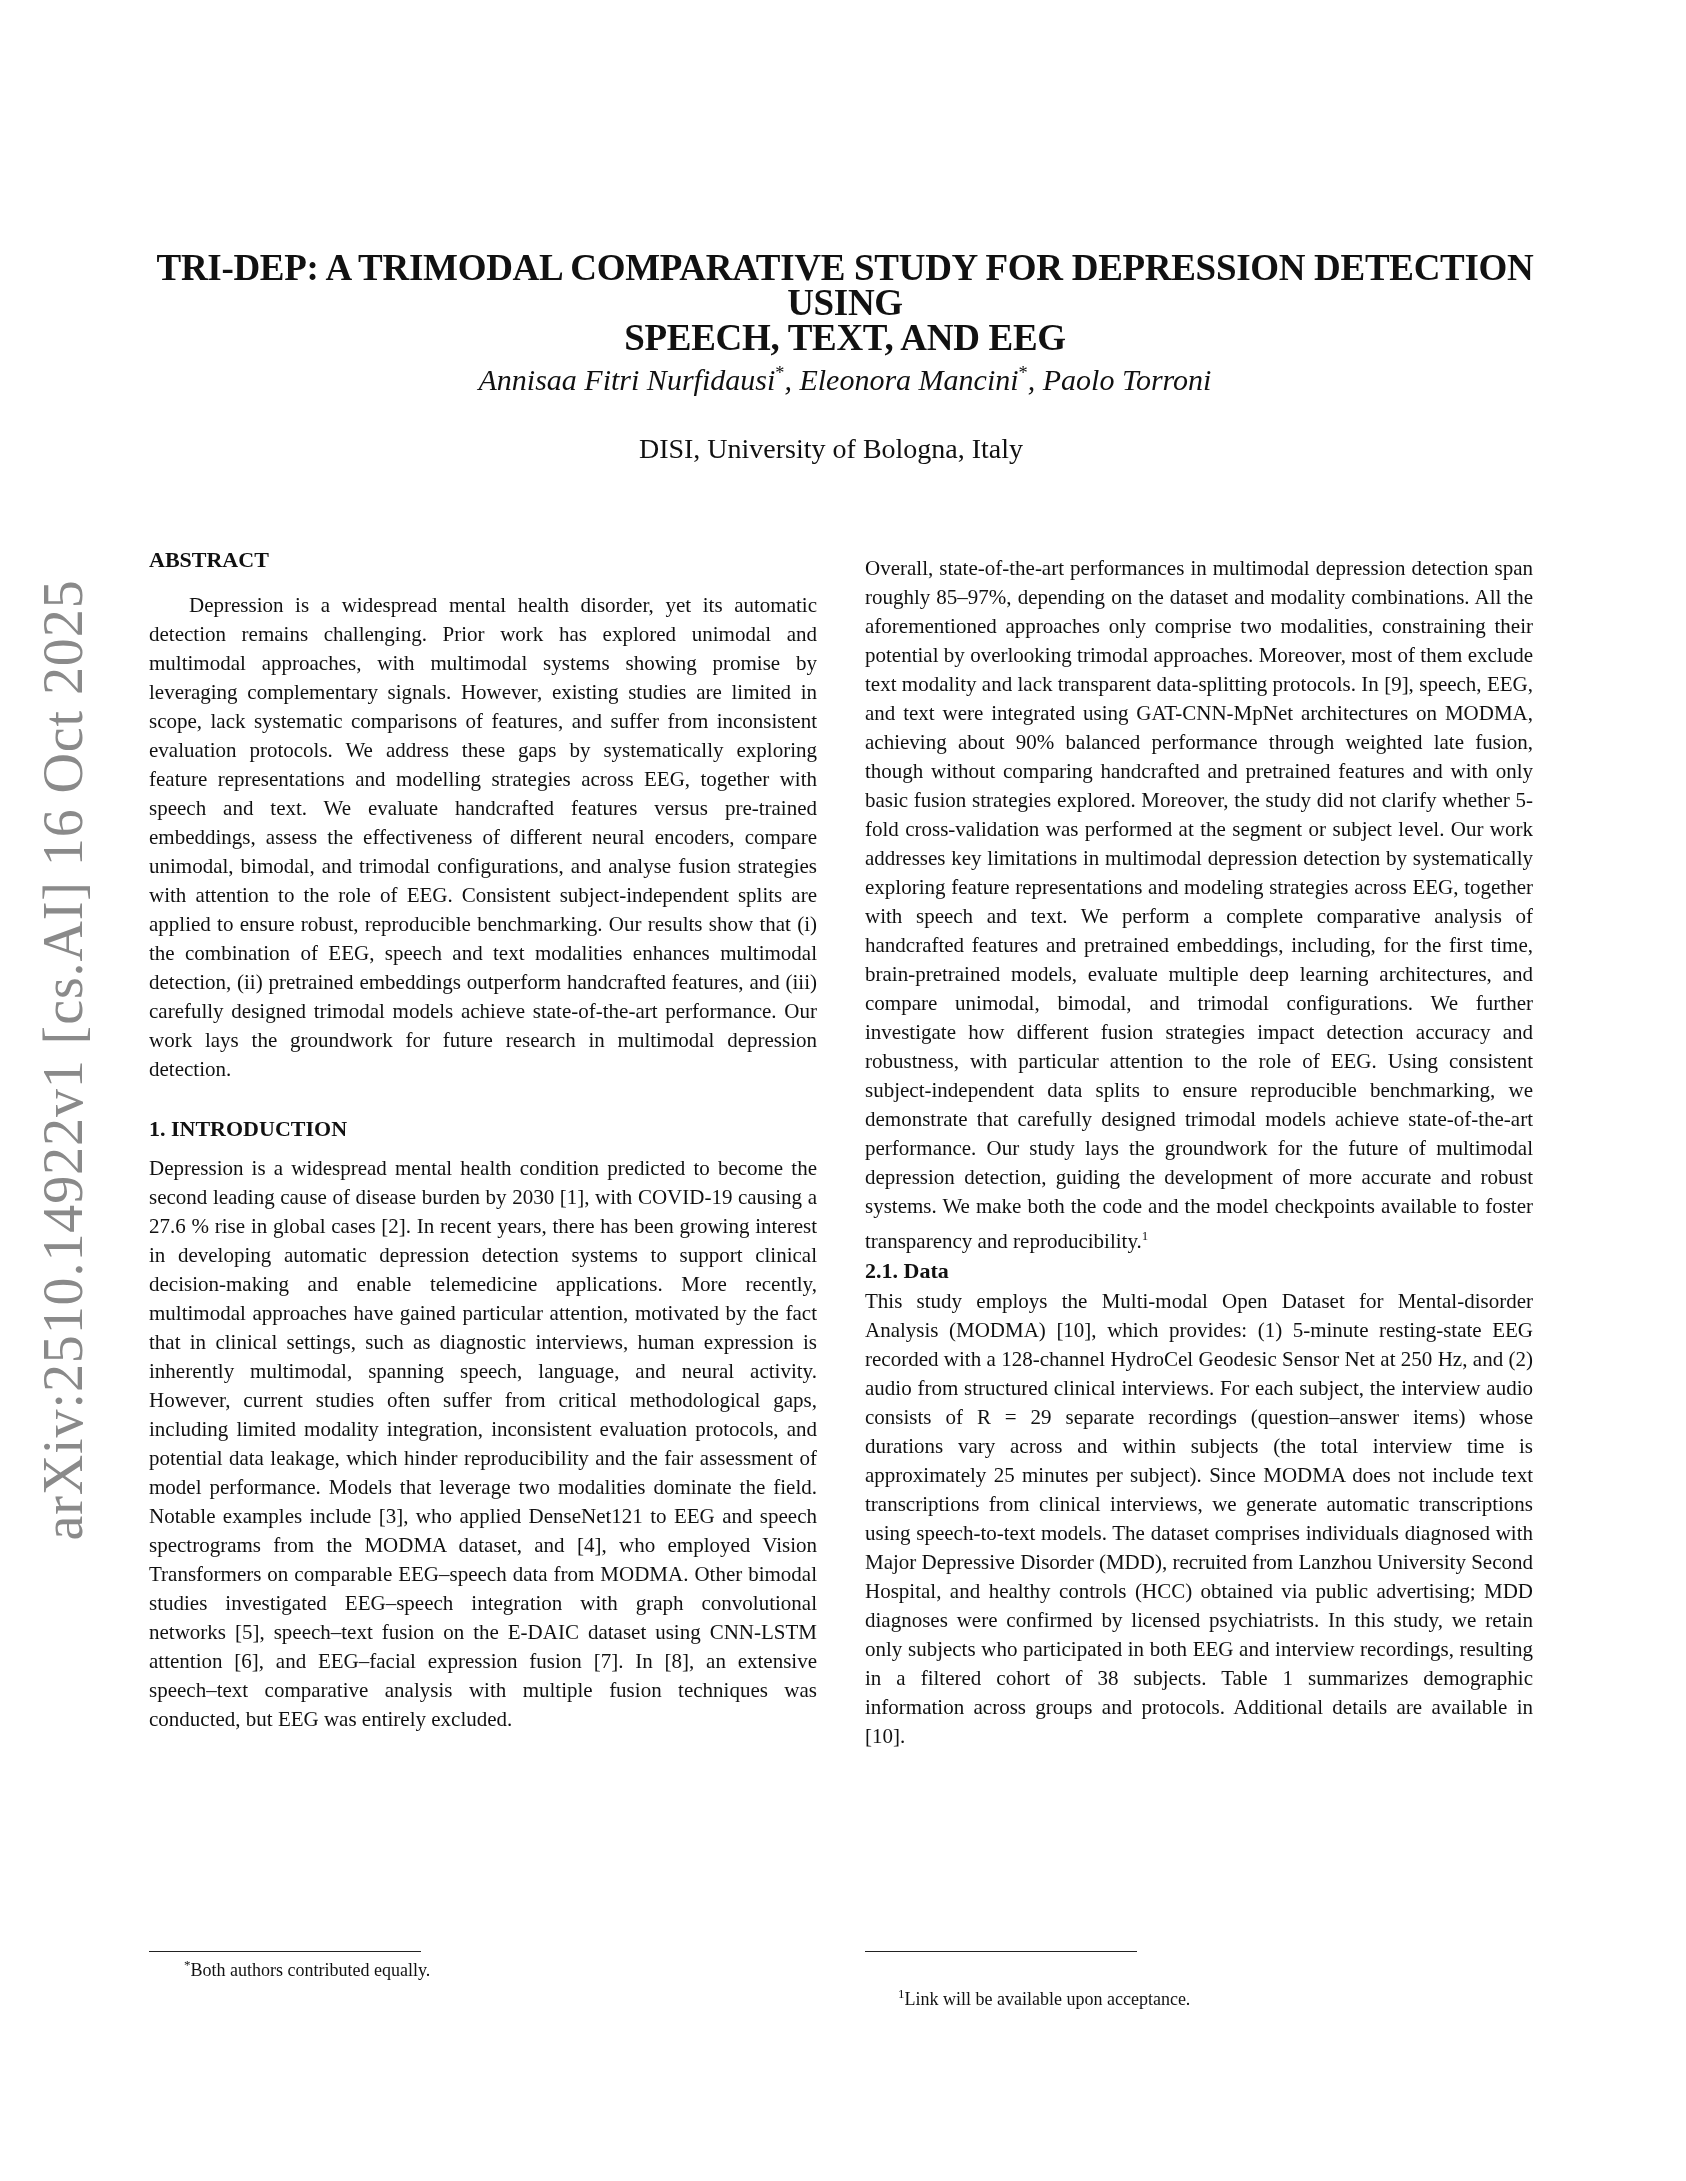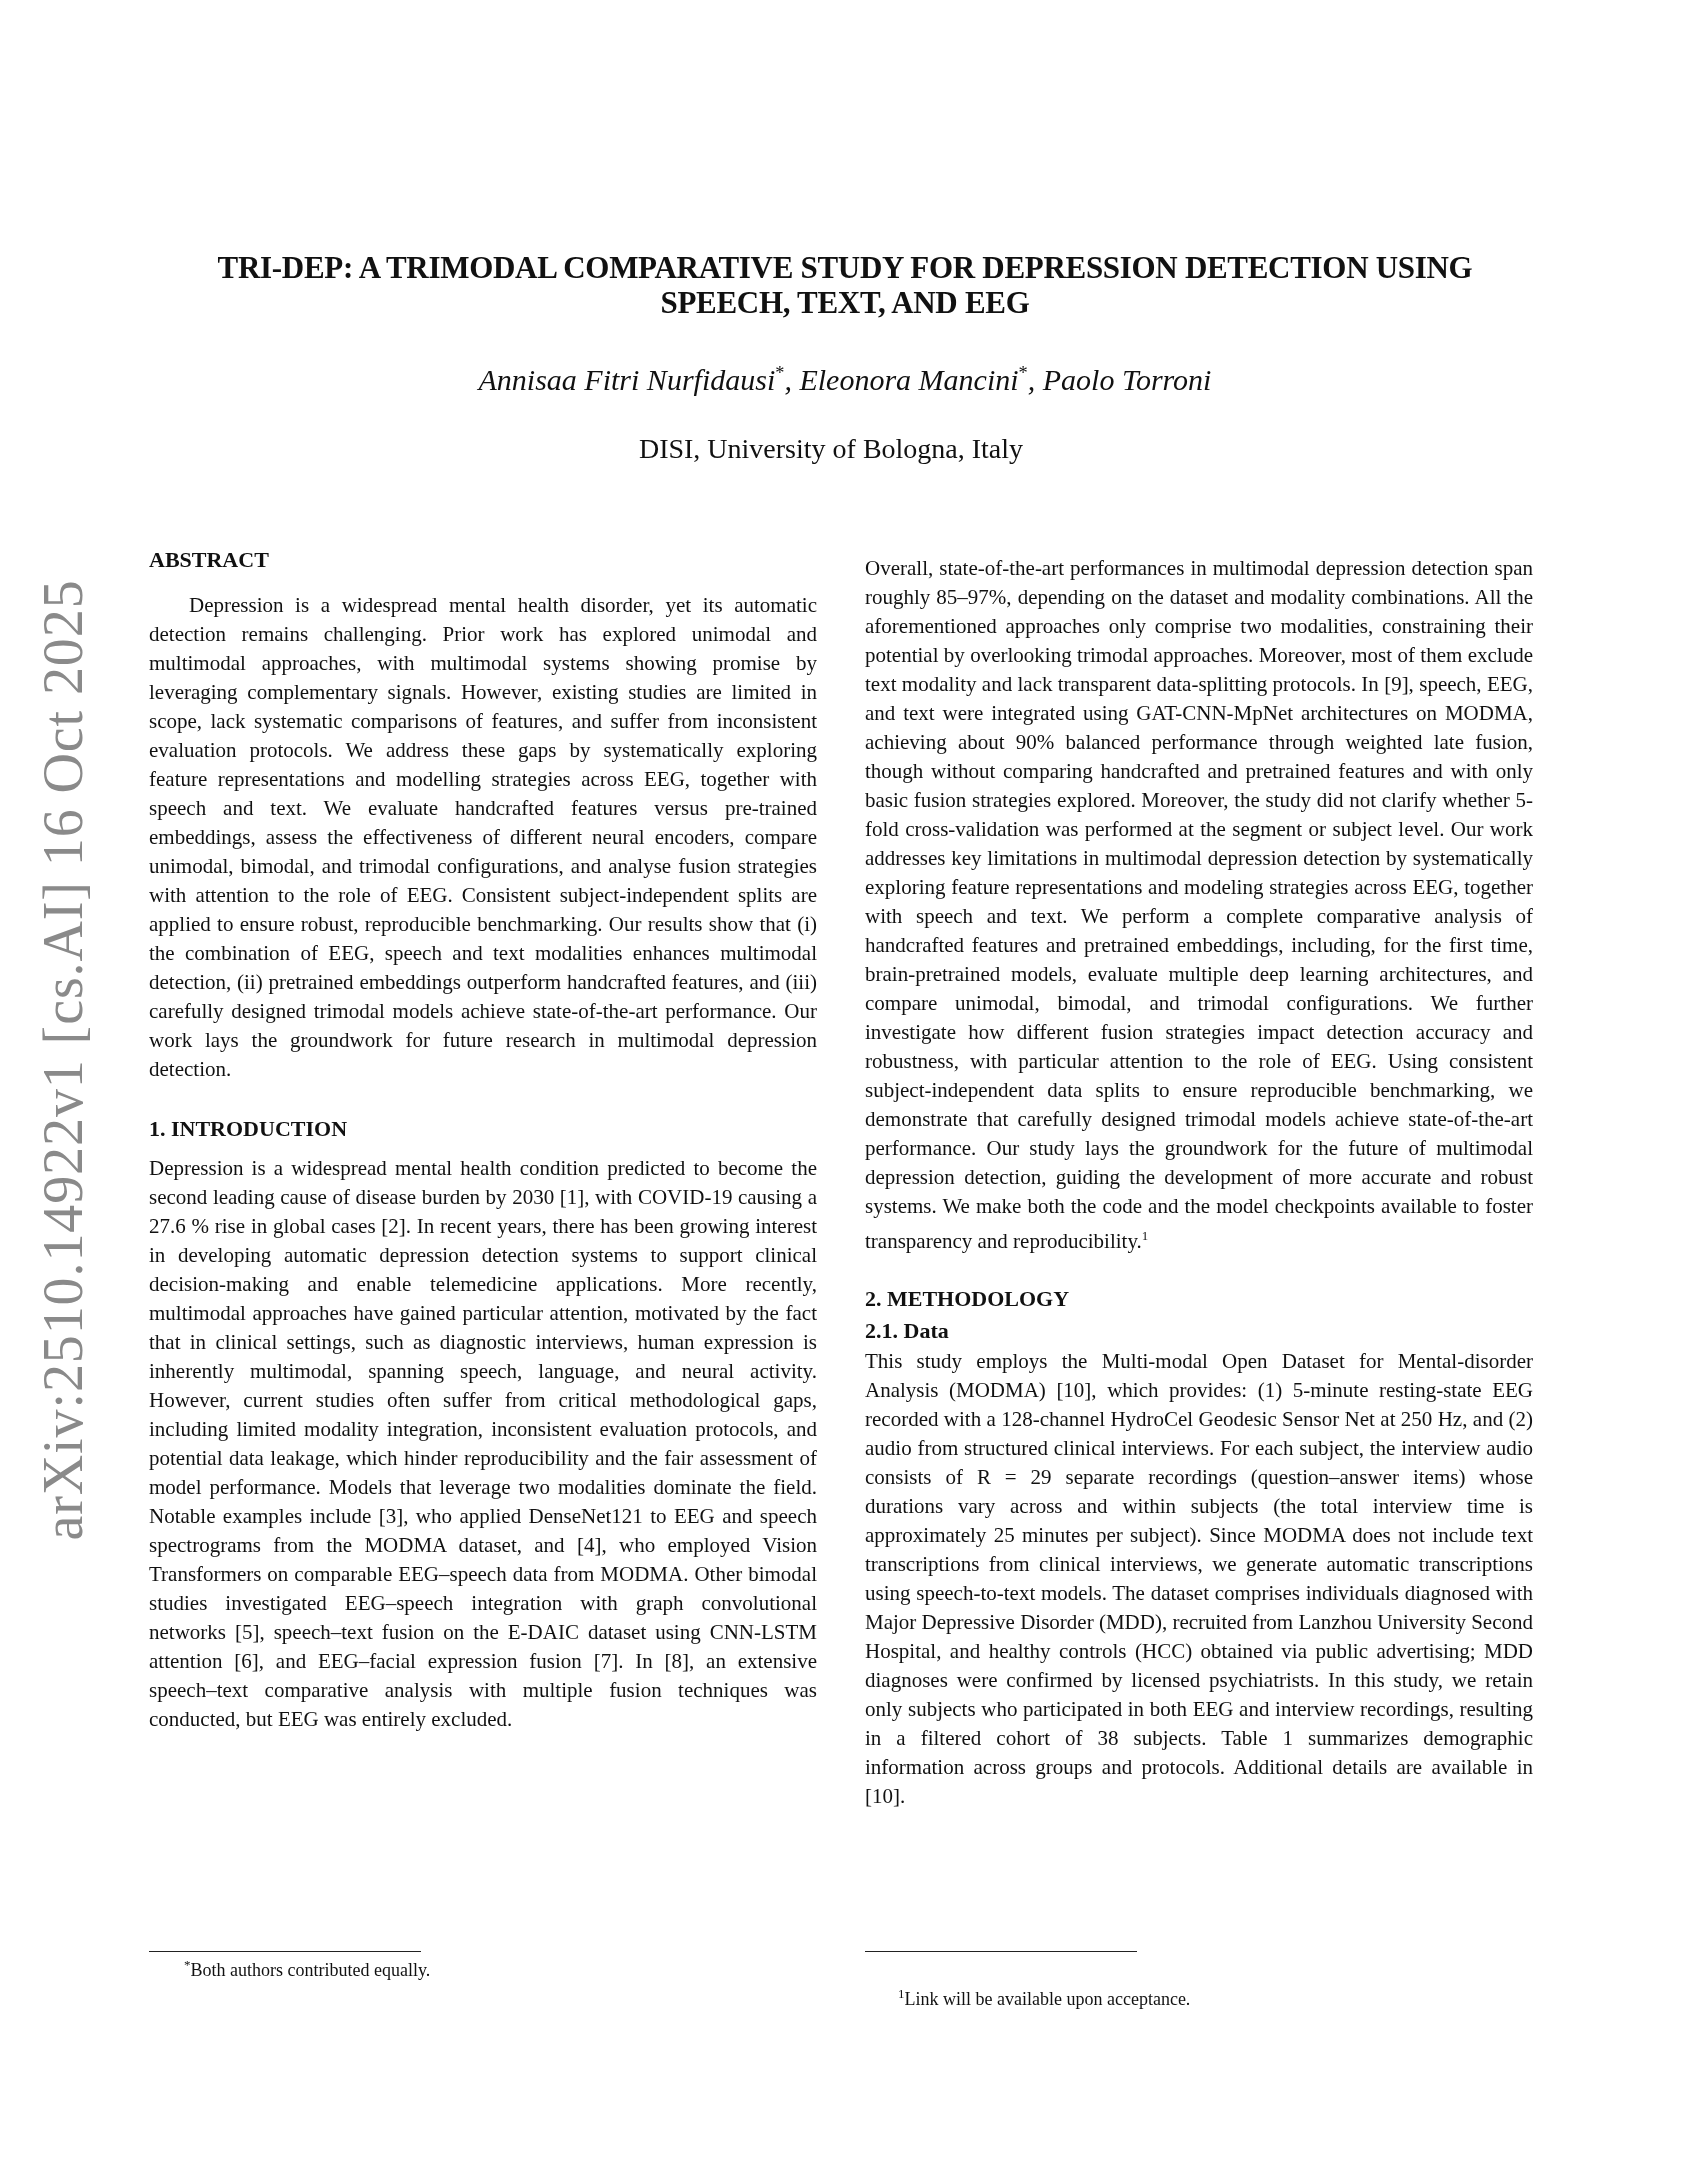--- a/index.html
+++ b/index.html
@@ -10,21 +10,21 @@
   .sidebar {
     position: absolute; left: 26px; top: 601px; width: 73px; height: 918px;
   }
   .sidebar span {
     position: absolute; left: 50%; top: 50%;
     transform: translate(-50%, -50%) rotate(-90deg);
     white-space: nowrap; font-size: 56px; color: #8a8a8a; letter-spacing: 0.9px;
   }
   .title {
     position: absolute; left: 147px; width: 1396px; top: 250px;
-    text-align: center; font-weight: bold; font-size: 31px; line-height: 35px;
+    text-align: center; font-weight: bold; font-size: 37px; line-height: 35px;
     letter-spacing: -0.3px;
   }
   .authors {
     position: absolute; left: 147px; width: 1396px; top: 363px;
     text-align: center; font-style: italic; font-size: 30px;
   }
   .authors sup { font-size: 18.4px; font-style: normal; }
   .affil {
     position: absolute; left: 133px; width: 1396px; top: 433px;
     text-align: center; font-size: 28px;
@@ -80,21 +80,20 @@
 
 <div class="footrule" style="left:149px; top:1951px;"></div>
 <div class="footnote" style="left:184px; top:1957px;">
   <sup class="fn">*</sup><span>Both authors contributed equally.</span>
 </div>
 
 <div class="col right">
   <p>
     <span>Overall, state-of-the-art performances in multimodal depression detection span roughly 85–97%, depending on the dataset and modality combinations. All the aforementioned approaches only comprise two modalities, constraining their potential by overlooking trimodal approaches. Moreover, most of them exclude text modality and lack transparent data-splitting protocols.  In [9], speech, EEG, and text were integrated using GAT-CNN-MpNet architectures on MODMA, achieving about 90% balanced performance through weighted late fusion, though without comparing handcrafted and pretrained features and with only basic fusion strategies explored.  Moreover, the study did not clarify whether 5-fold cross-validation was performed at the segment or subject level. Our work addresses key limitations in multimodal depression detection by systematically exploring feature representations and modeling strategies across EEG, together with speech and text.  We perform a complete comparative analysis of handcrafted features and pretrained embeddings, including, for the first time, brain-pretrained models, evaluate multiple deep learning architectures, and compare unimodal, bimodal, and trimodal configurations.  We further investigate how different fusion strategies impact detection accuracy and robustness, with particular attention to the role of EEG. Using consistent subject-independent data splits to ensure reproducible benchmarking, we demonstrate that carefully designed trimodal models achieve state-of-the-art performance. Our study lays the groundwork for the future of multimodal depression detection, guiding the development of more accurate and robust systems.  We make both the code and the model checkpoints available to foster transparency and reproducibility.</span><sup class="fn">1</sup>
   </p>
-  <p class="sec-head" style="margin-top:27.5px;margin-bottom:3.7px;">2.  METHODOLOGY</p>
   <p class="subsec-head" style="margin-bottom:1.8px;">2.1.  Data</p>
   <p>This study employs the Multi-modal Open Dataset for Mental-disorder Analysis (MODMA) [10], which provides:  (1) 5-minute resting-state EEG recorded with a 128-channel HydroCel Geodesic Sensor Net at 250 Hz, and (2) audio from structured clinical interviews.  For each subject, the interview audio consists of R = 29 separate recordings (question–answer items) whose durations vary across and within subjects (the total interview time is approximately 25 minutes per subject).  Since MODMA does not include text transcriptions from clinical interviews, we generate automatic transcriptions using speech-to-text models.  The dataset comprises individuals diagnosed with Major Depressive Disorder (MDD), recruited from Lanzhou University Second Hospital, and healthy controls (HCC) obtained via public advertising; MDD diagnoses were confirmed by licensed psychiatrists.  In this study, we retain only subjects who participated in both EEG and interview recordings, resulting in a filtered cohort of 38 subjects. Table 1 summarizes demographic information across groups and protocols.  Additional details are available in [10].</p>
 </div>
 
 <div class="footrule" style="left:865px; top:1951px;"></div>
 <div class="footnote" style="left:898px; top:1986px;">
   <sup class="fn">1</sup><span>Link will be available upon acceptance.</span>
 </div>
 
 

